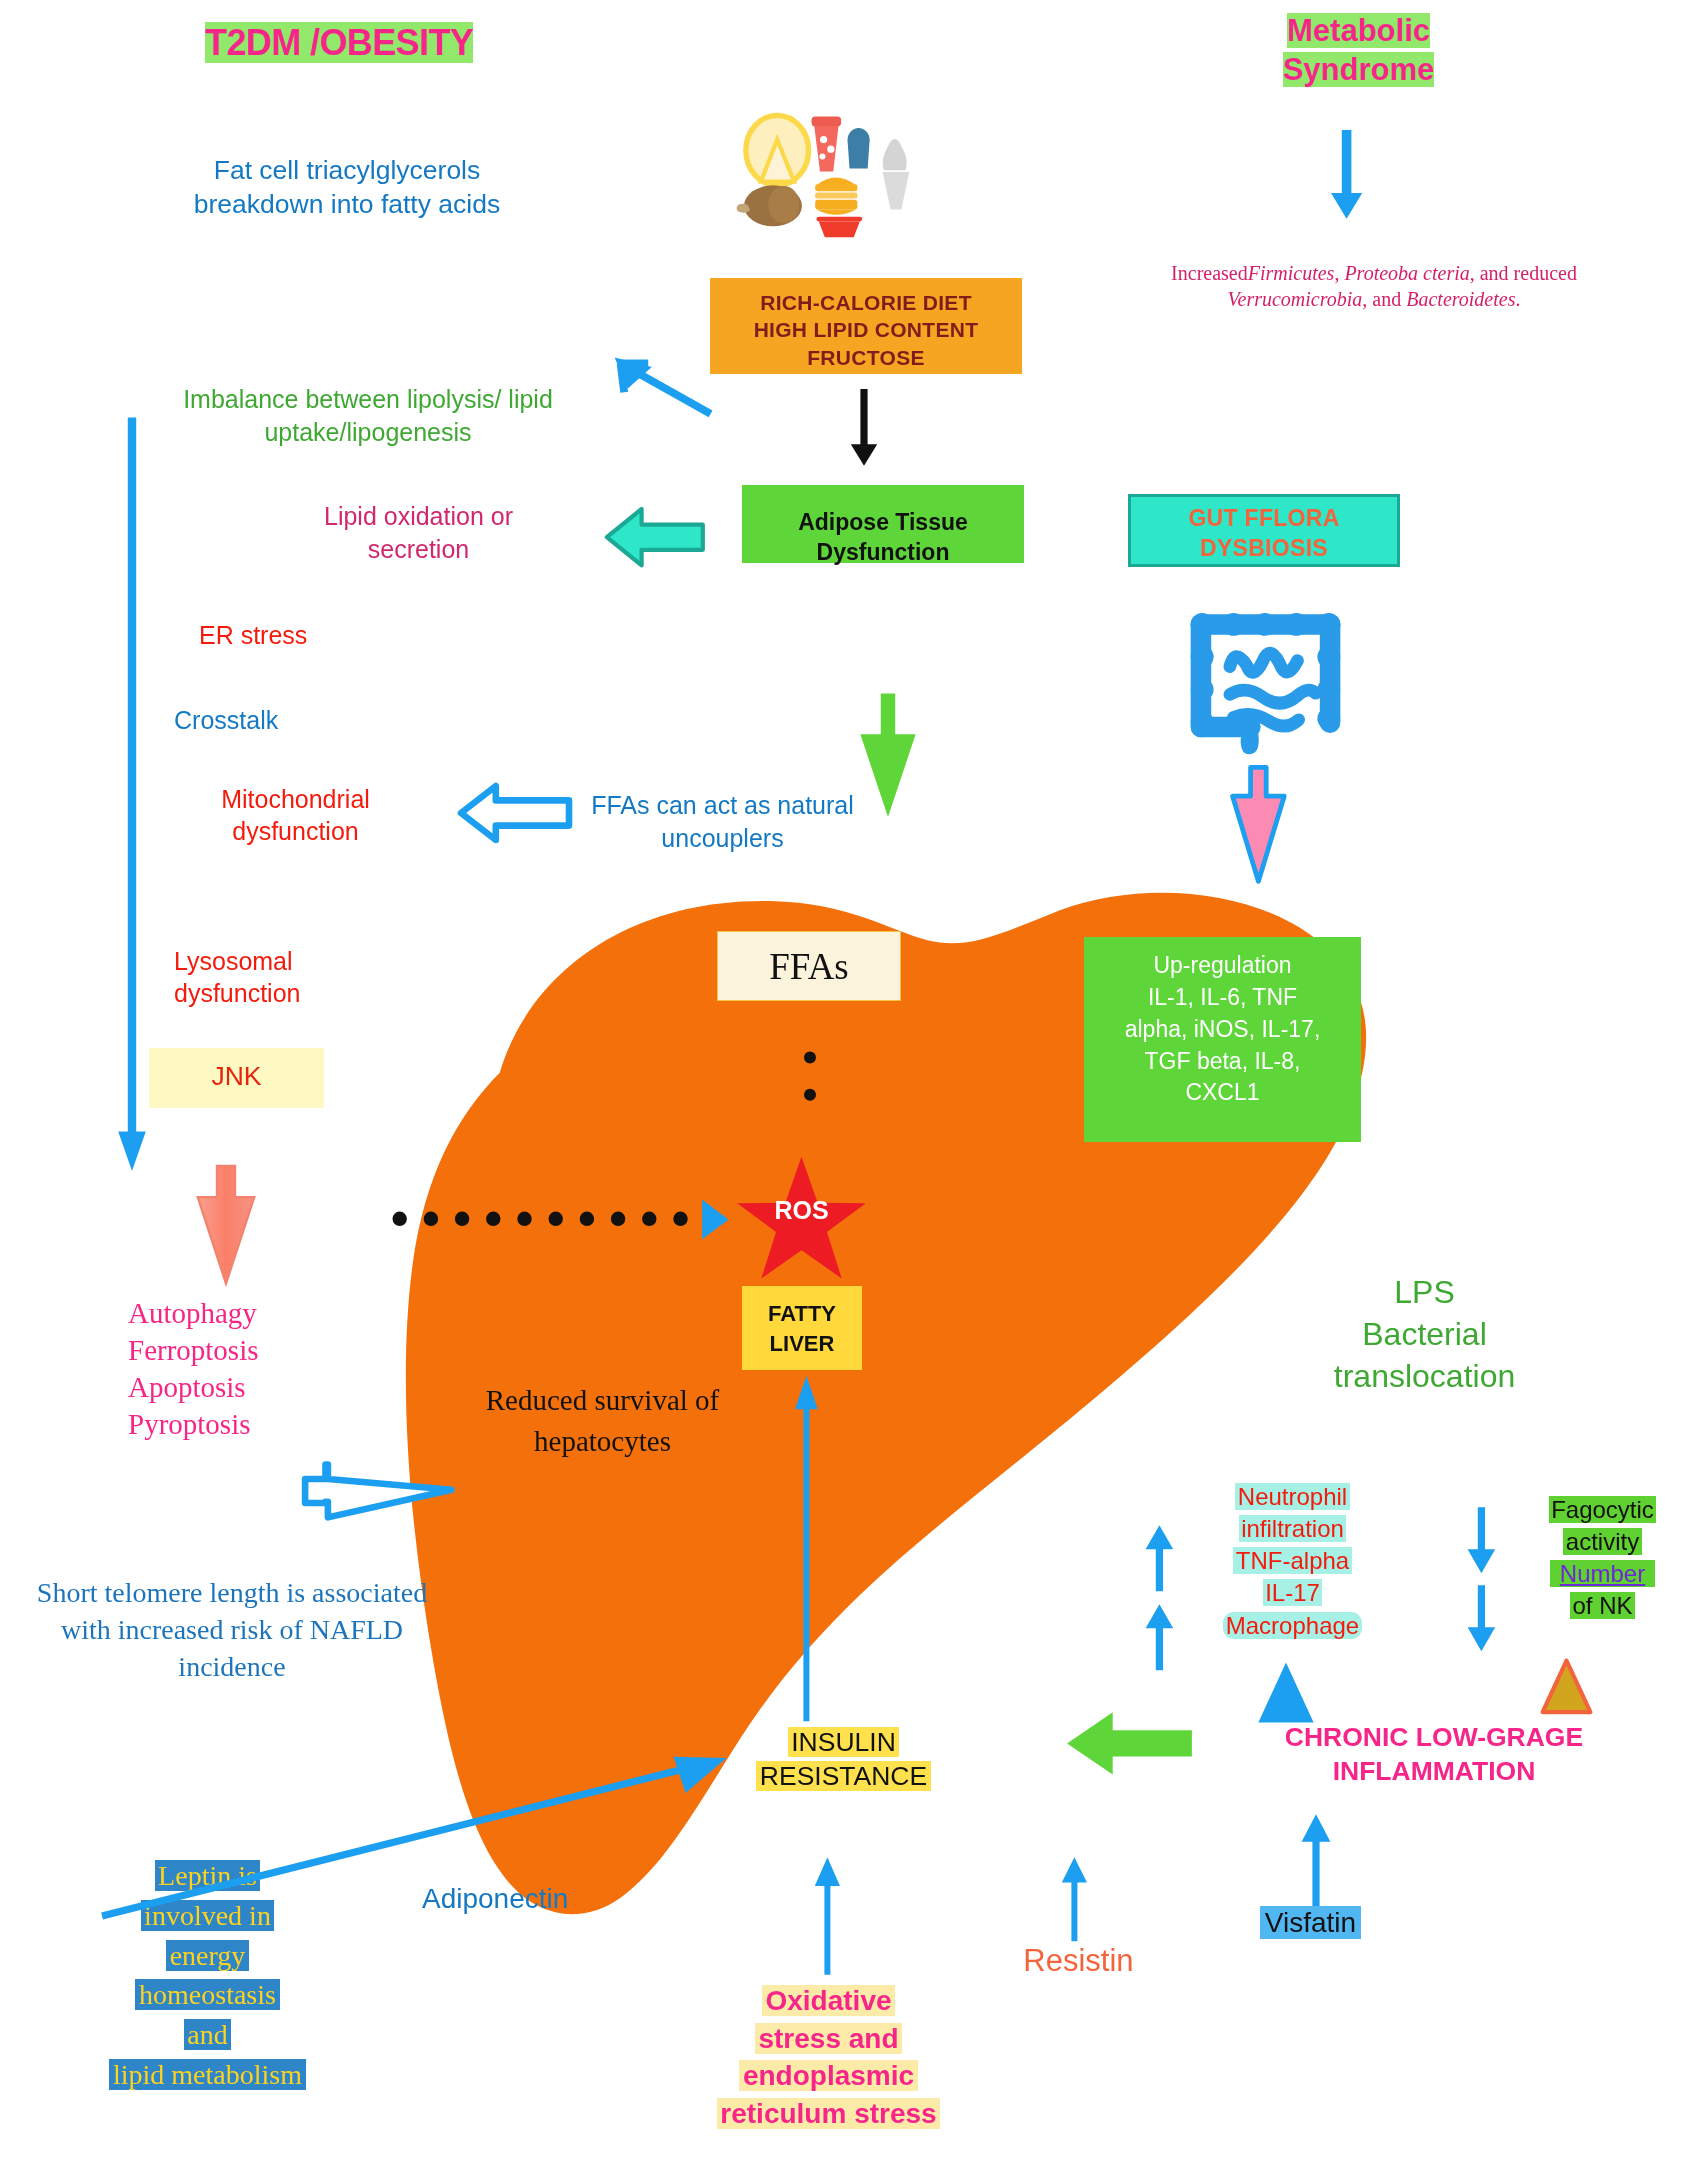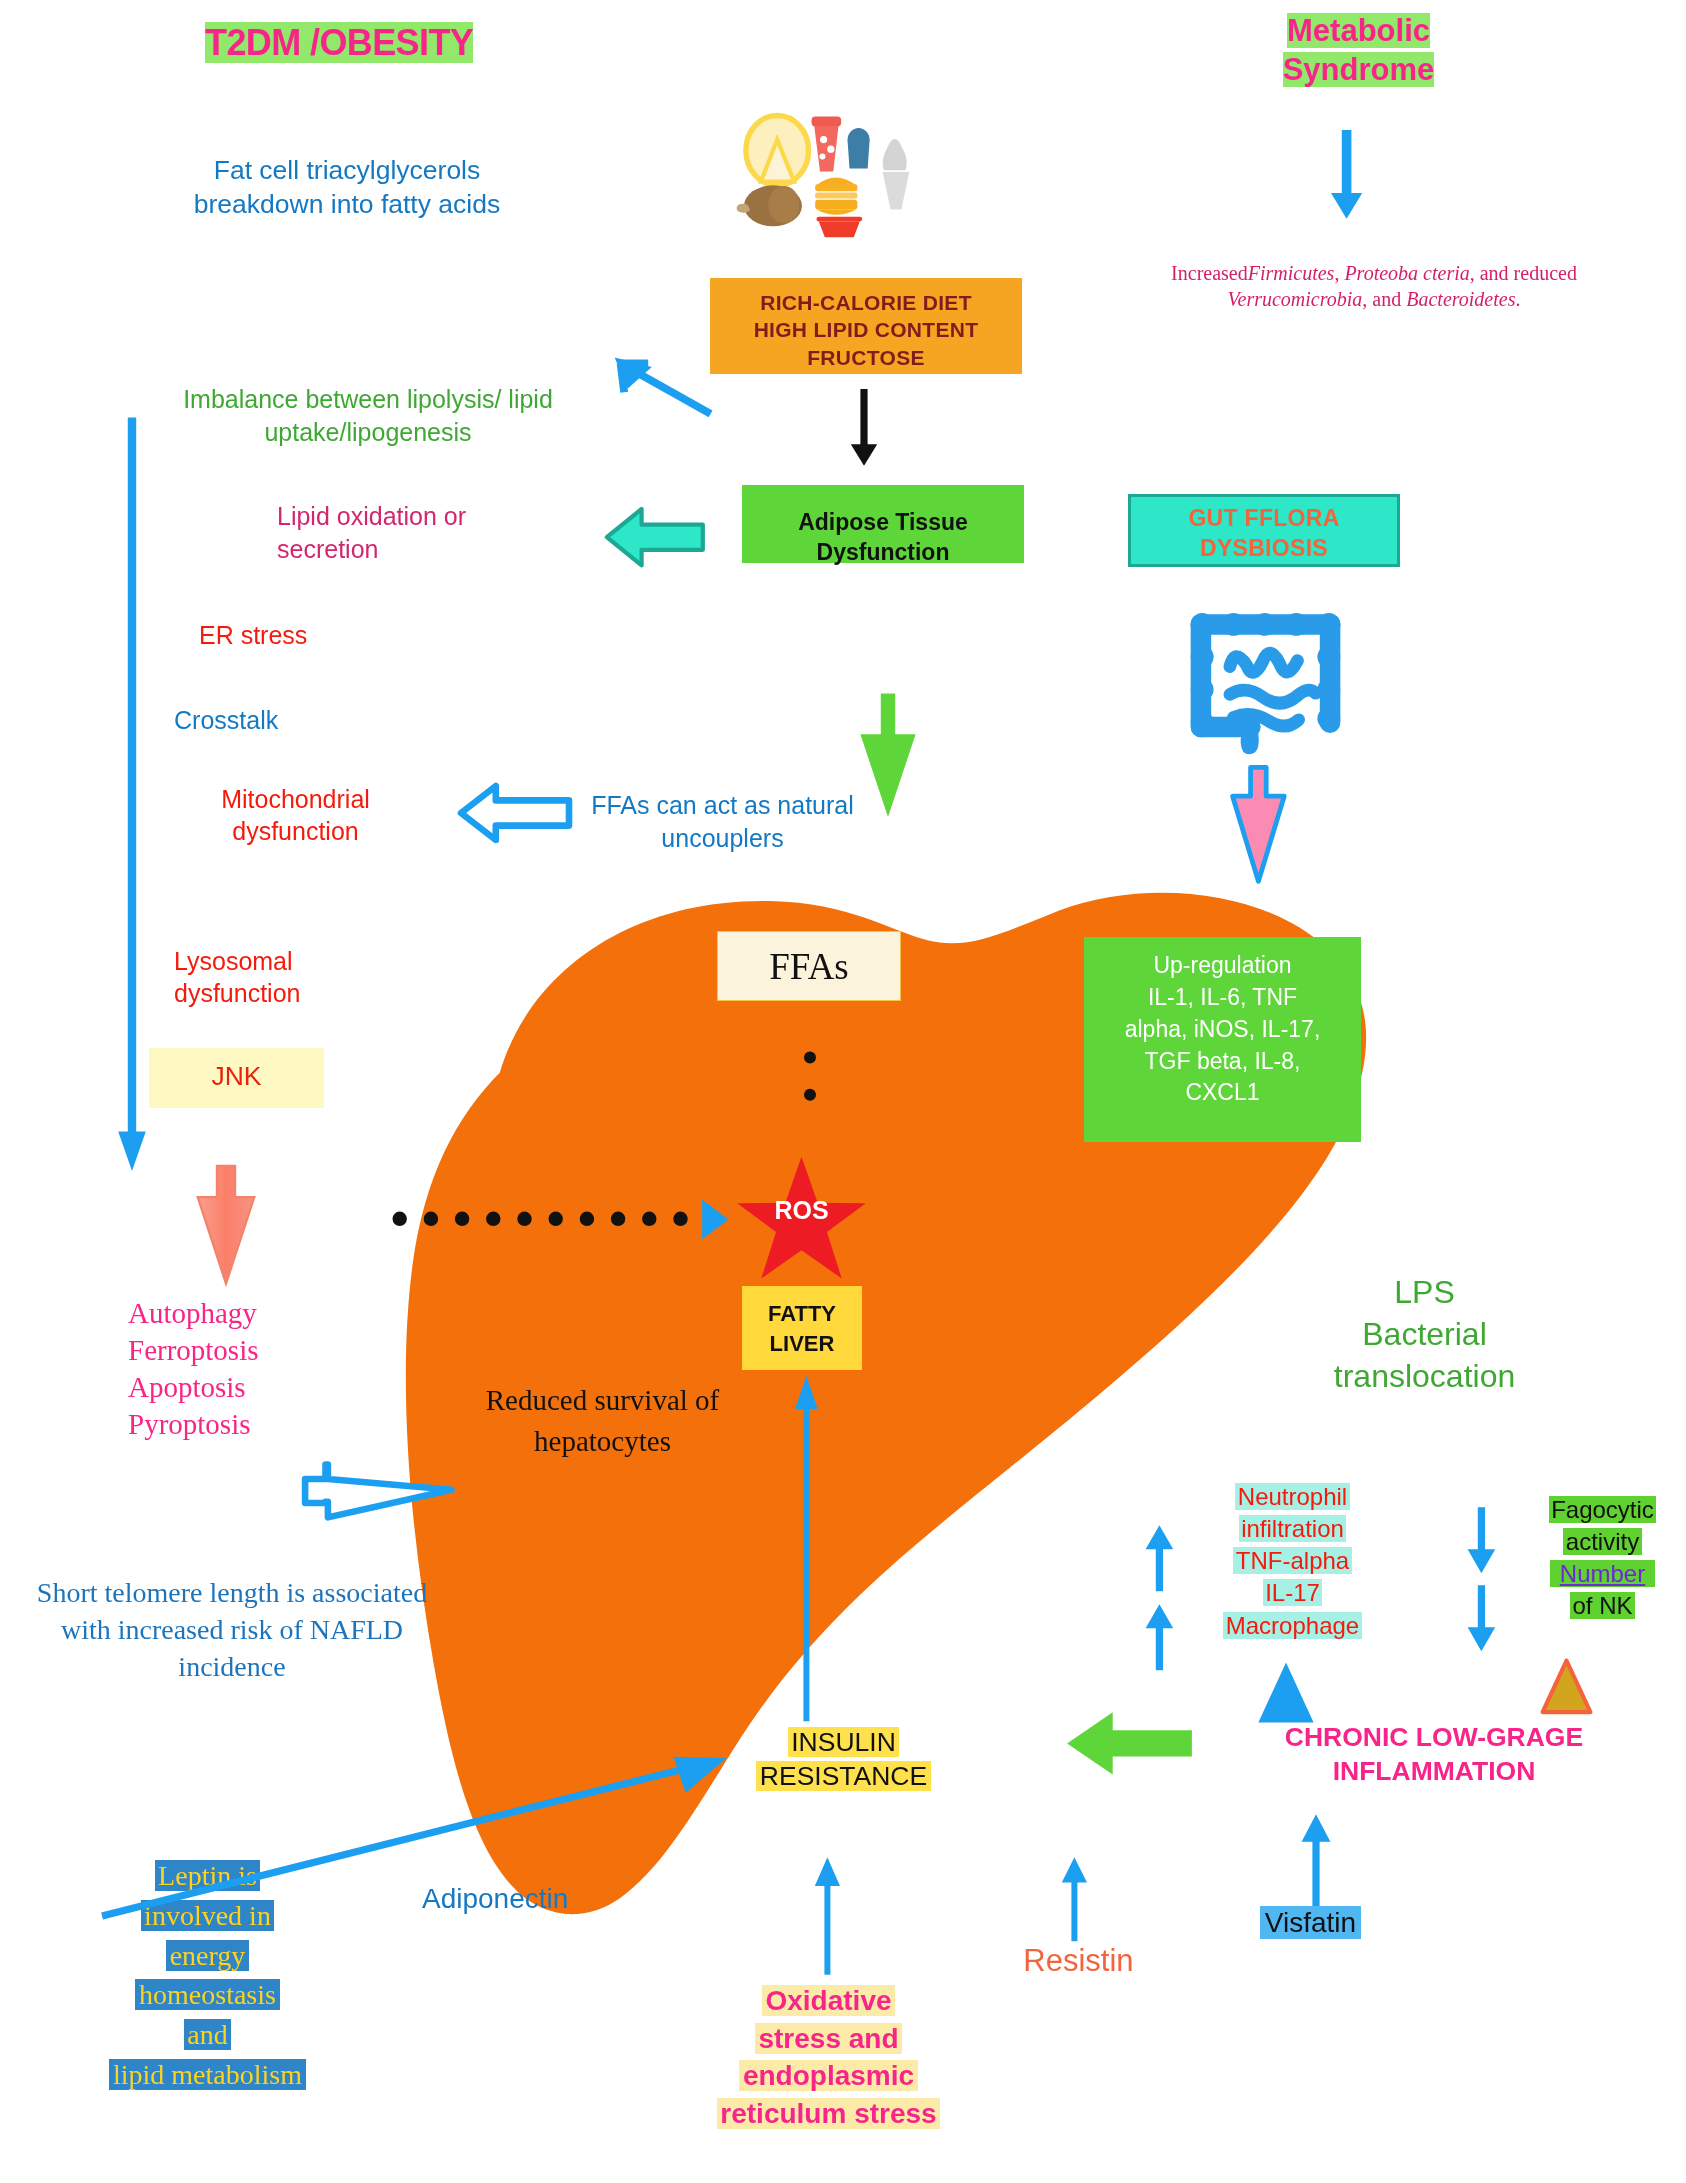--- a/index.html
+++ b/index.html
@@ -162,21 +162,21 @@
   <div class="abs ctr" style="left:151px;top:383px;width:434px;font-size:25px;line-height:1.30;">
     <span class="t-green">Imbalance between lipolysis/ lipid uptake/lipogenesis</span>
   </div>
 
   <div class="abs" style="left:117px;top:416px;">
     <svg width="36" height="759" viewBox="0 0 60 1260">
       <path d="M18 0 H32 V1190 H48 L25 1256 L2 1190 H18 Z" fill="#1C9FF0"></path>
     </svg>
   </div>
 
-  <div class="abs" style="left:277px;top:500px;width:283px;font-size:25px;line-height:1.30;text-align:left;">
+  <div class="abs" style="left:277px;top:500px;width:283px;font-size:25px;line-height:1.30;text-align:center;">
     <span class="t-magenta">Lipid oxidation or secretion</span>
   </div>
 
   <div class="abs" style="left:602px;top:503px;">
     <svg width="105" height="69" viewBox="0 0 175 115">
       <path d="M8 57 L66 10 L66 36 L168 36 L168 78 L66 78 L66 104 Z" fill="#2EE6C8" stroke="#1BA894" stroke-width="7" stroke-linejoin="round"></path>
     </svg>
   </div>
 
   <div class="abs box box-green ctr" style="left:742px;top:485px;width:282px;height:78px;padding-top:22px;font-size:23px;line-height:1.32;">
@@ -369,21 +369,21 @@
     <div class="t-green">LPS</div>
     <div class="t-green">Bacterial</div>
     <div class="t-green">translocation</div>
   </div>
 
   <div class="abs ctr" style="left:1196px;top:1481px;width:193px;font-size:24px;line-height:1.34;">
     <div><span class="hl-cyan t-red" style="padding:0 2.4px;">Neutrophil</span></div>
     <div><span class="hl-cyan t-red" style="padding:0 2.4px;">infiltration</span></div>
     <div><span class="hl-cyan t-red" style="padding:0 2.4px;">TNF-alpha</span></div>
     <div><span class="hl-cyan t-red" style="padding:0 2.4px;">IL-17</span></div>
-    <div><span class="hl-cyan t-red" style="padding:0 2.4px;">Macrophage</span></div>
+    <div><span class="hl-cyan t-red" style="padding:0 2.4px;border-radius:11px;">Macrophage</span></div>
   </div>
 
   <div class="abs" style="left:1142px;top:1524px;">
     <svg width="36" height="69" viewBox="0 0 60 115">
       <path d="M23 112 V42 H6 L29 2 L52 42 H35 V112 Z" fill="#1C9FF0"></path>
     </svg>
   </div>
   <div class="abs" style="left:1142px;top:1603px;">
     <svg width="36" height="69" viewBox="0 0 60 115">
       <path d="M23 112 V42 H6 L29 2 L52 42 H35 V112 Z" fill="#1C9FF0"></path>

